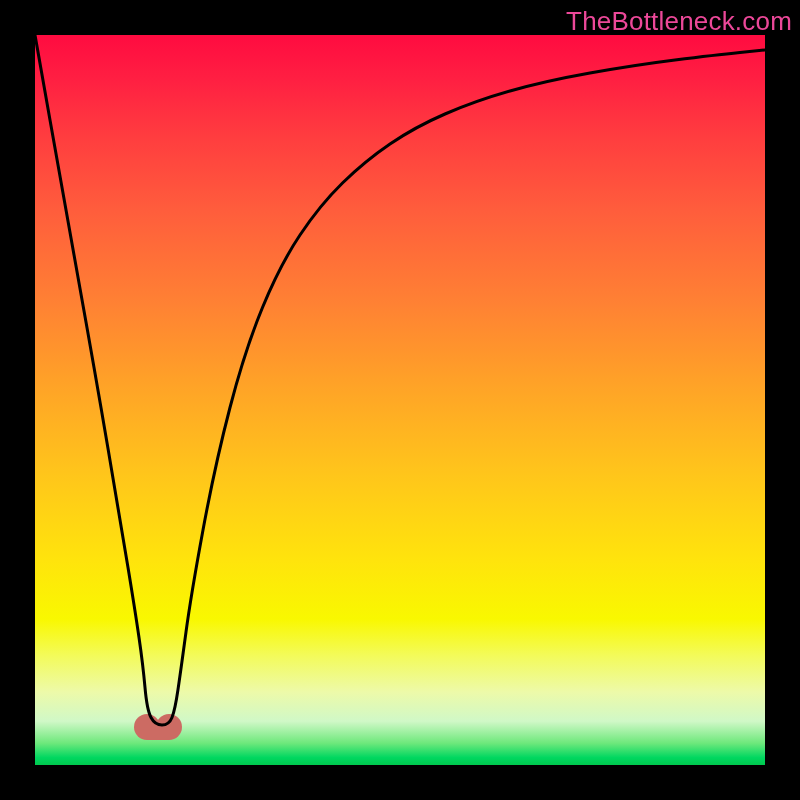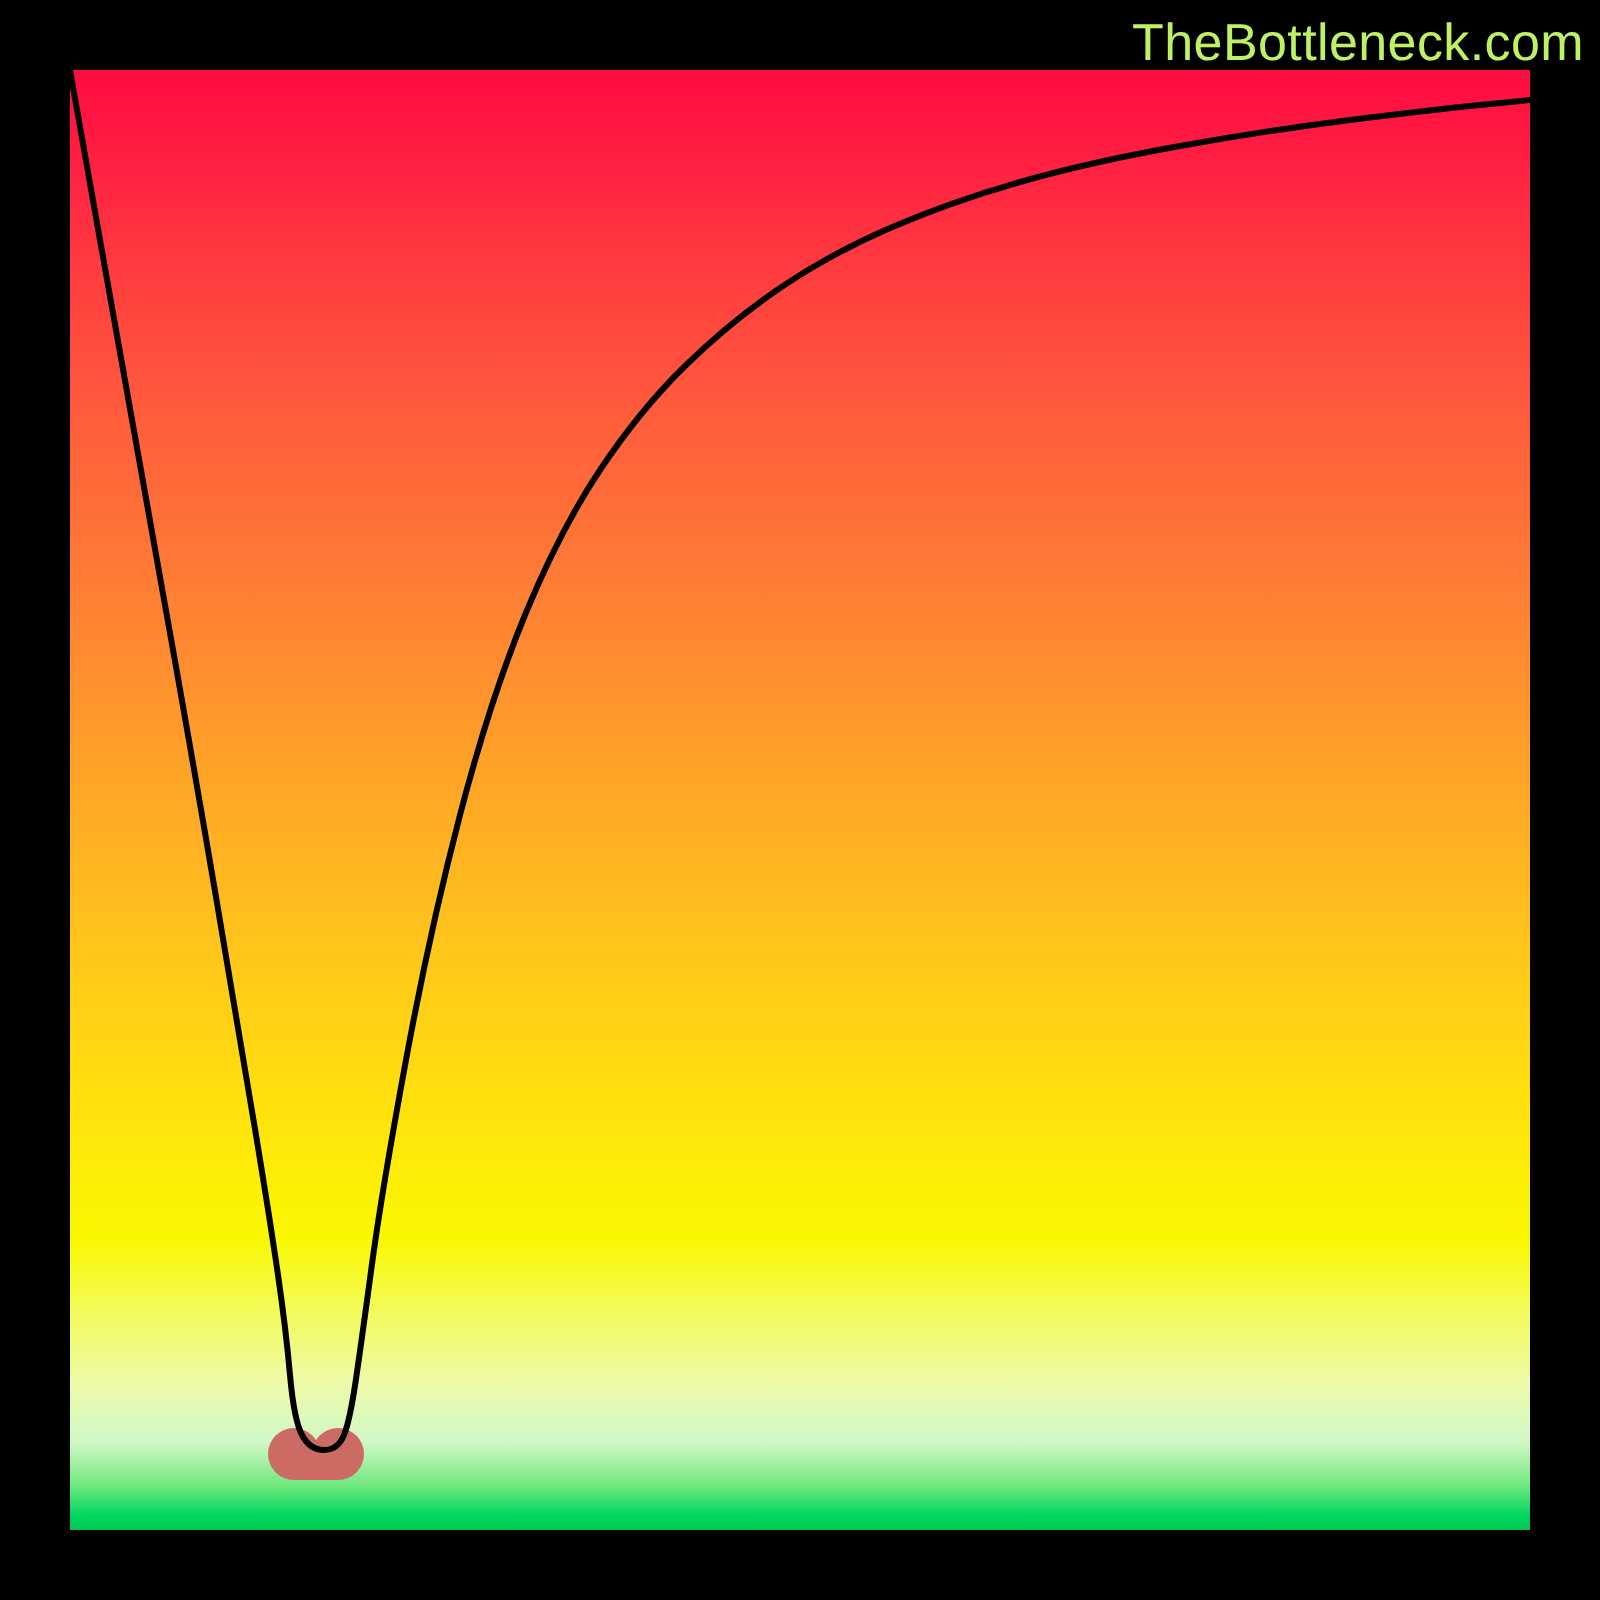--- a/index.html
+++ b/index.html
@@ -31,21 +31,21 @@
       #d0f8c7 94%,
       #6ee87c 97%,
       #00d760 99%,
       #00c94e 100%
     );
   }
   .watermark {
     position: absolute;
     top: 6px;
     right: 8px;
-    color: #bef264;
+    color: #ec4899;
     font-family: Arial, Helvetica, sans-serif;
     font-size: 26px;
     font-weight: 400;
     letter-spacing: 0.2px;
     user-select: none;
   }
   svg.curve {
     position: absolute;
     left: 0;
     top: 0;

